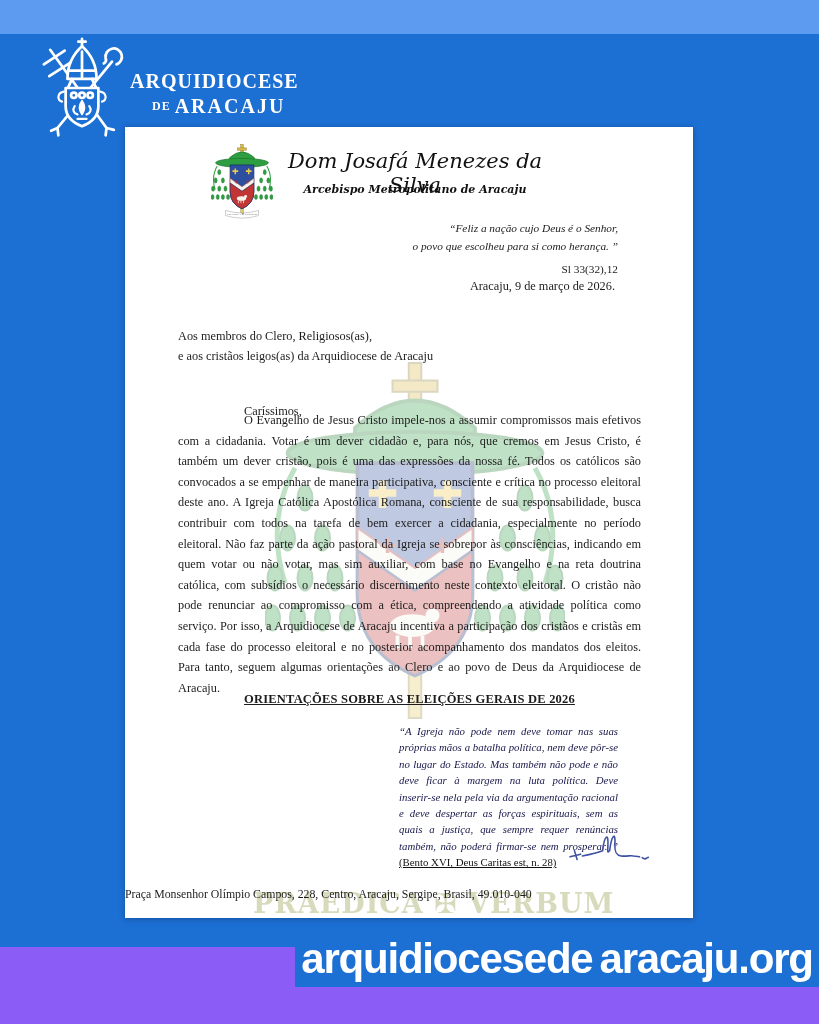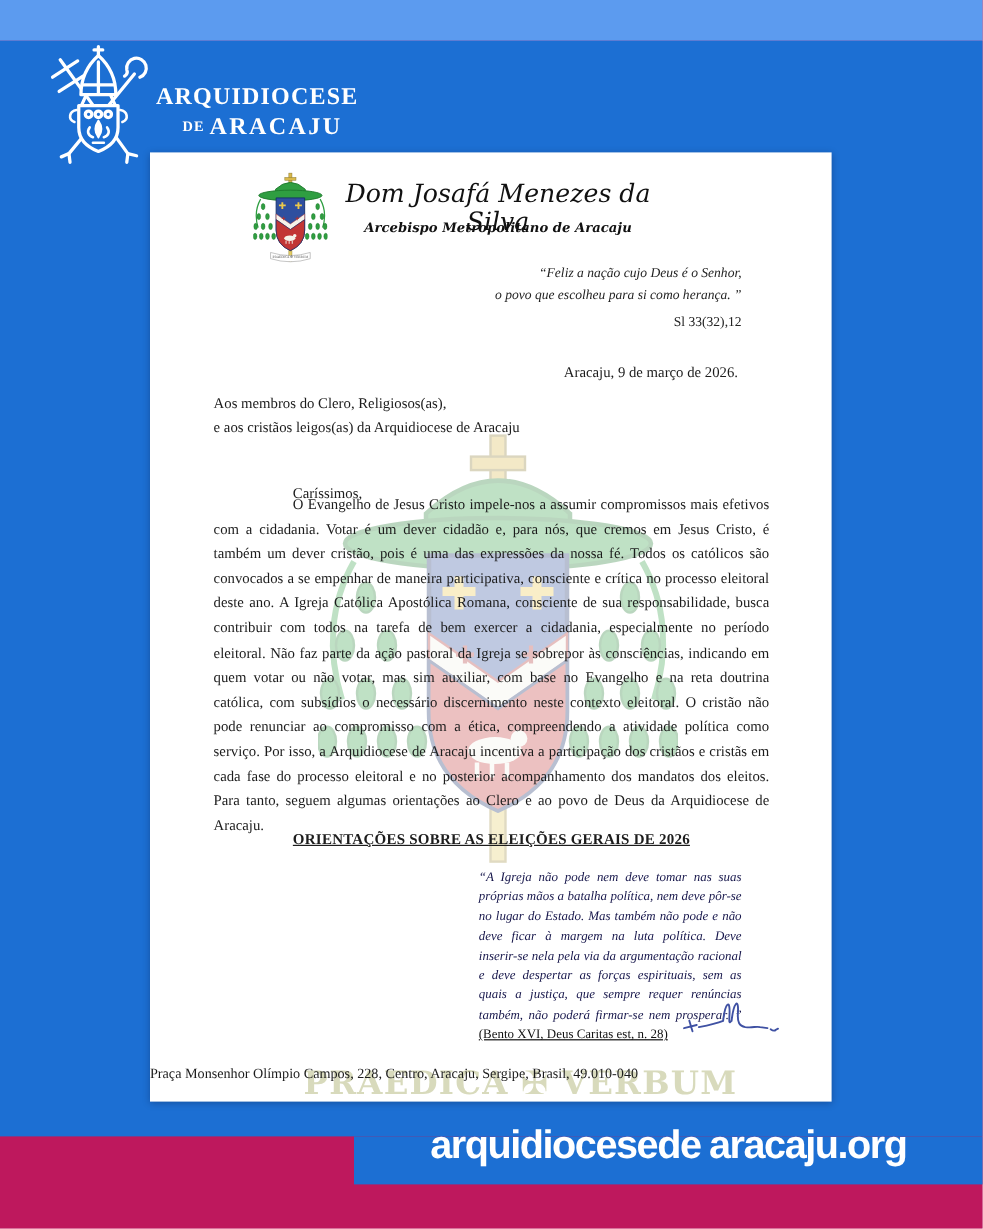--- a/index.html
+++ b/index.html
@@ -1,19 +1,19 @@
 <!DOCTYPE html>
 <html><head>
 <meta charset="utf-8">
 <style>
   * { margin:0; padding:0; box-sizing:border-box; }
   html,body { background:#ffffff; }
   .stage{
     position:relative; width:819px; height:1024px; overflow:hidden;
-    background:#be185d; font-family:"Liberation Serif","DejaVu Serif",serif;
+    background:#8b5cf6; font-family:"Liberation Serif","DejaVu Serif",serif;
   }
   
   .strip-top{ position:absolute; left:0; top:0; width:819px; height:34px; background:#5c9bef; }
   .bg-main{ position:absolute; left:0; top:34px; width:819px; height:913px; background:#1c6fd3; }
   .bg-ext{ position:absolute; left:295px; top:947px; width:524px; height:40px; background:#1c6fd3; }
 
   
   .brand{ position:absolute; left:28px; top:34px; width:330px; height:110px; }
   .brand-crest{ position:absolute; left:4px; top:2px; }
   .brand-text{ position:absolute; left:102px; top:36px; color:#ffffff; font-family:"Liberation Serif",serif; }
@@ -47,21 +47,21 @@
   }
   .lh-title{
     left:145px; top:56px; width:290px; text-align:center; z-index:1;
     font-family:"DejaVu Serif",serif; font-style:italic; font-weight:bold;
     font-size:11px; color:#111;
   }
   .lh-quote{ right:75px; top:92px; text-align:right; z-index:1;
     font-size:11.3px; line-height:18px; font-style:italic; color:#222; }
   .lh-quote .ref{ font-style:normal; display:block; margin-top:5px; }
 
-  .date-line{ right:78px; top:176px; font-size:12.3px; z-index:1; }
+  .date-line{ right:78px; top:152px; font-size:12.3px; z-index:1; }
   .recipients{ left:53px; top:200px; font-size:12.3px; line-height:19.5px; z-index:1; }
   .salutation{ left:119px; top:253px; font-size:12.3px; z-index:1;margin-top:24px; }
 
   .body-par{
     left:53px; top:283px; width:463px; z-index:1;
     font-size:12.3px; line-height:20.6px; text-align:justify; text-indent:66px;
   }
   .section-heading{
     left:53px; top:565px; width:463px; text-align:center; z-index:1;
     font-weight:bold; font-size:12.5px; text-decoration:underline; letter-spacing:.2px;
@@ -72,21 +72,21 @@
   }
   .bquote .qtext{ font-style:italic; }
   .bquote .cite{ font-style:normal; color:#111;text-decoration:underline; }
   .signature{ left:438px; top:698px; z-index:1; }
   .footer-address{ left:0; top:760px; width:568px; text-align:left; font-size:11.8px; z-index:1; }
 
   
   .website{
     position:absolute; left:295px; top:935px; width:524px; text-align:center;
     color:#ffffff; font-family:"Liberation Sans","DejaVu Sans",sans-serif;
-    font-weight:bold; font-size:33px; letter-spacing:-1.2px; white-space:nowrap;
+    font-weight:bold; font-size:42px; letter-spacing:-1.2px; white-space:nowrap;
   }
   .website .p2{ margin-left:7px; }
 </style>
 </head>
 <body>
 
 <div class="stage">
 
   <svg width="0" height="0" style="position:absolute" aria-hidden="true">
     <defs>

